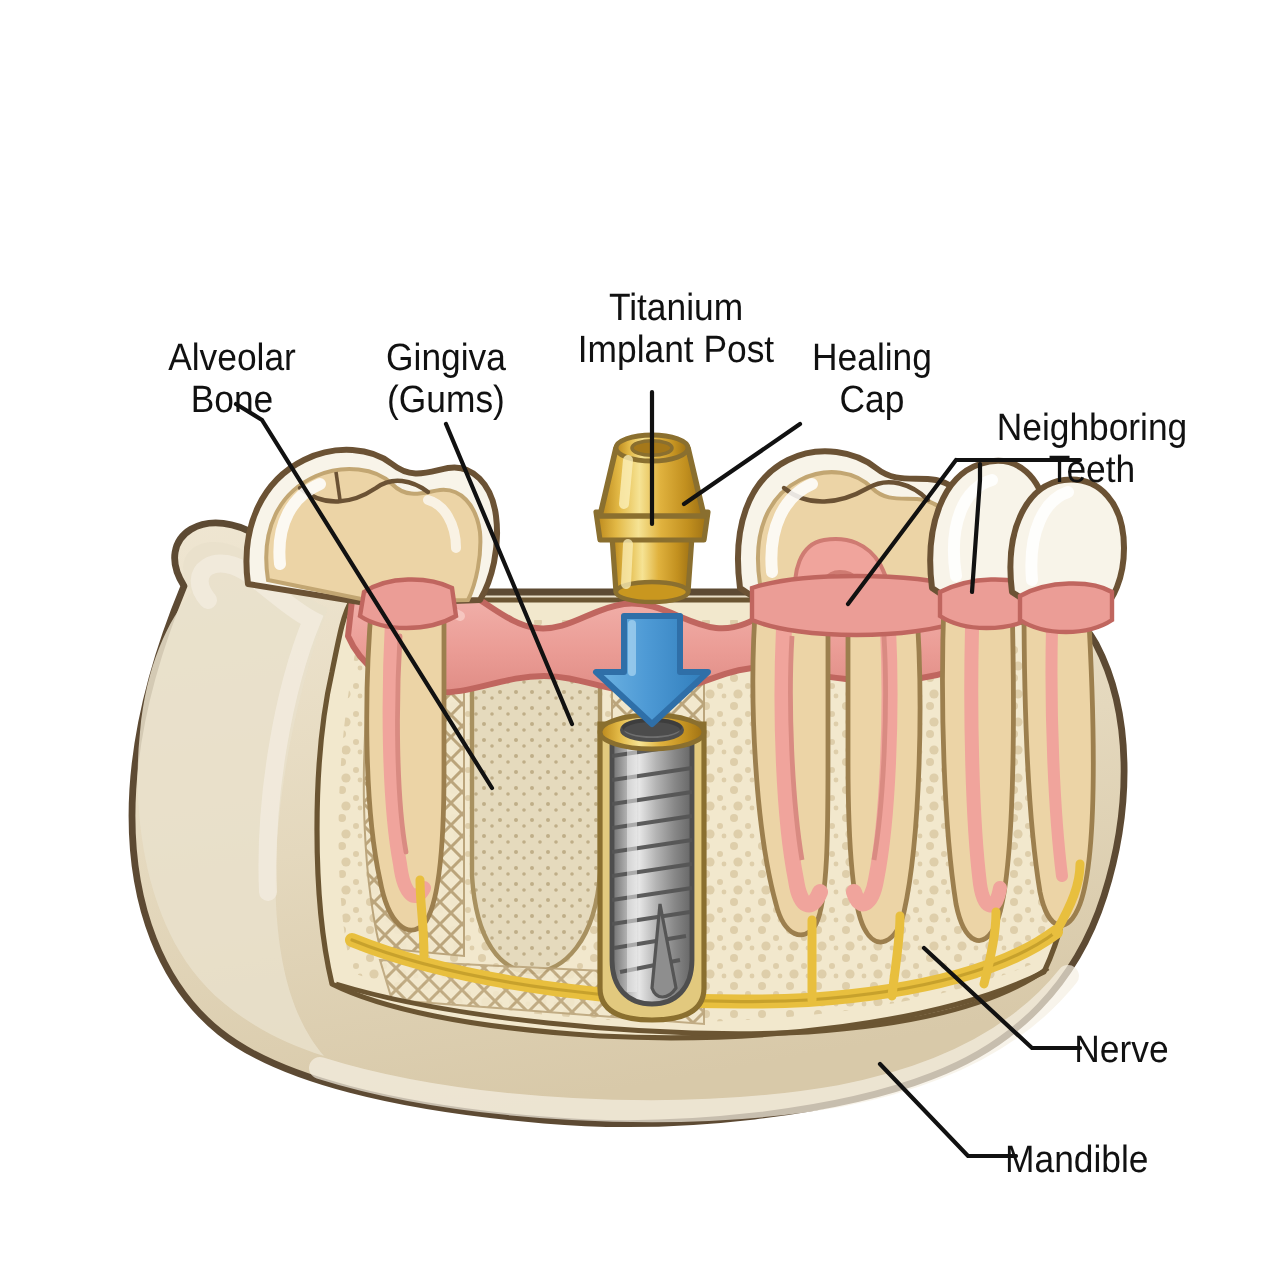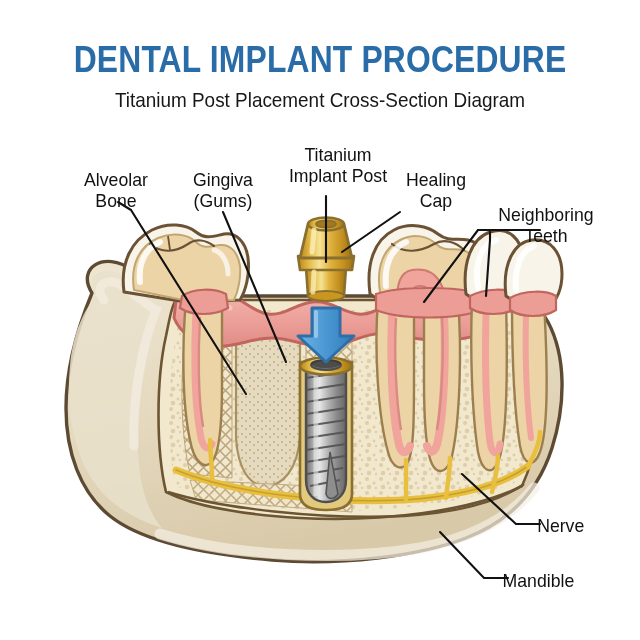--- a/index.html
+++ b/index.html
@@ -53,24 +53,20 @@
   #lbl-nerve   {left:534px; top:516px; width:90px;}
   #lbl-mandible{left:498px; top:571px; width:130px;}
 
   #artwork{position:absolute;left:0;top:0;}
 </style>
 </head>
 <body>
 
 <div id="stage">
 
-  <div id="header">
-    <div id="title">DENTAL IMPLANT PROCEDURE</div>
-    <div id="subtitle">Titanium Post Placement Cross-Section Diagram</div>
-  </div>
 
   <svg id="artwork" width="640" height="640" viewBox="0 0 640 640">
     <defs>
 
       <pattern id="hatch" width="11" height="11" patternUnits="userSpaceOnUse" patternTransform="rotate(0)">
         <rect width="11" height="11" fill="#f2e8cd"></rect>
         <path d="M0 0 L11 11 M11 0 L0 11" stroke="#b9a278" stroke-width="1.5" fill="none"></path>
       </pattern>
 
       <pattern id="stipple" width="14" height="14" patternUnits="userSpaceOnUse">

